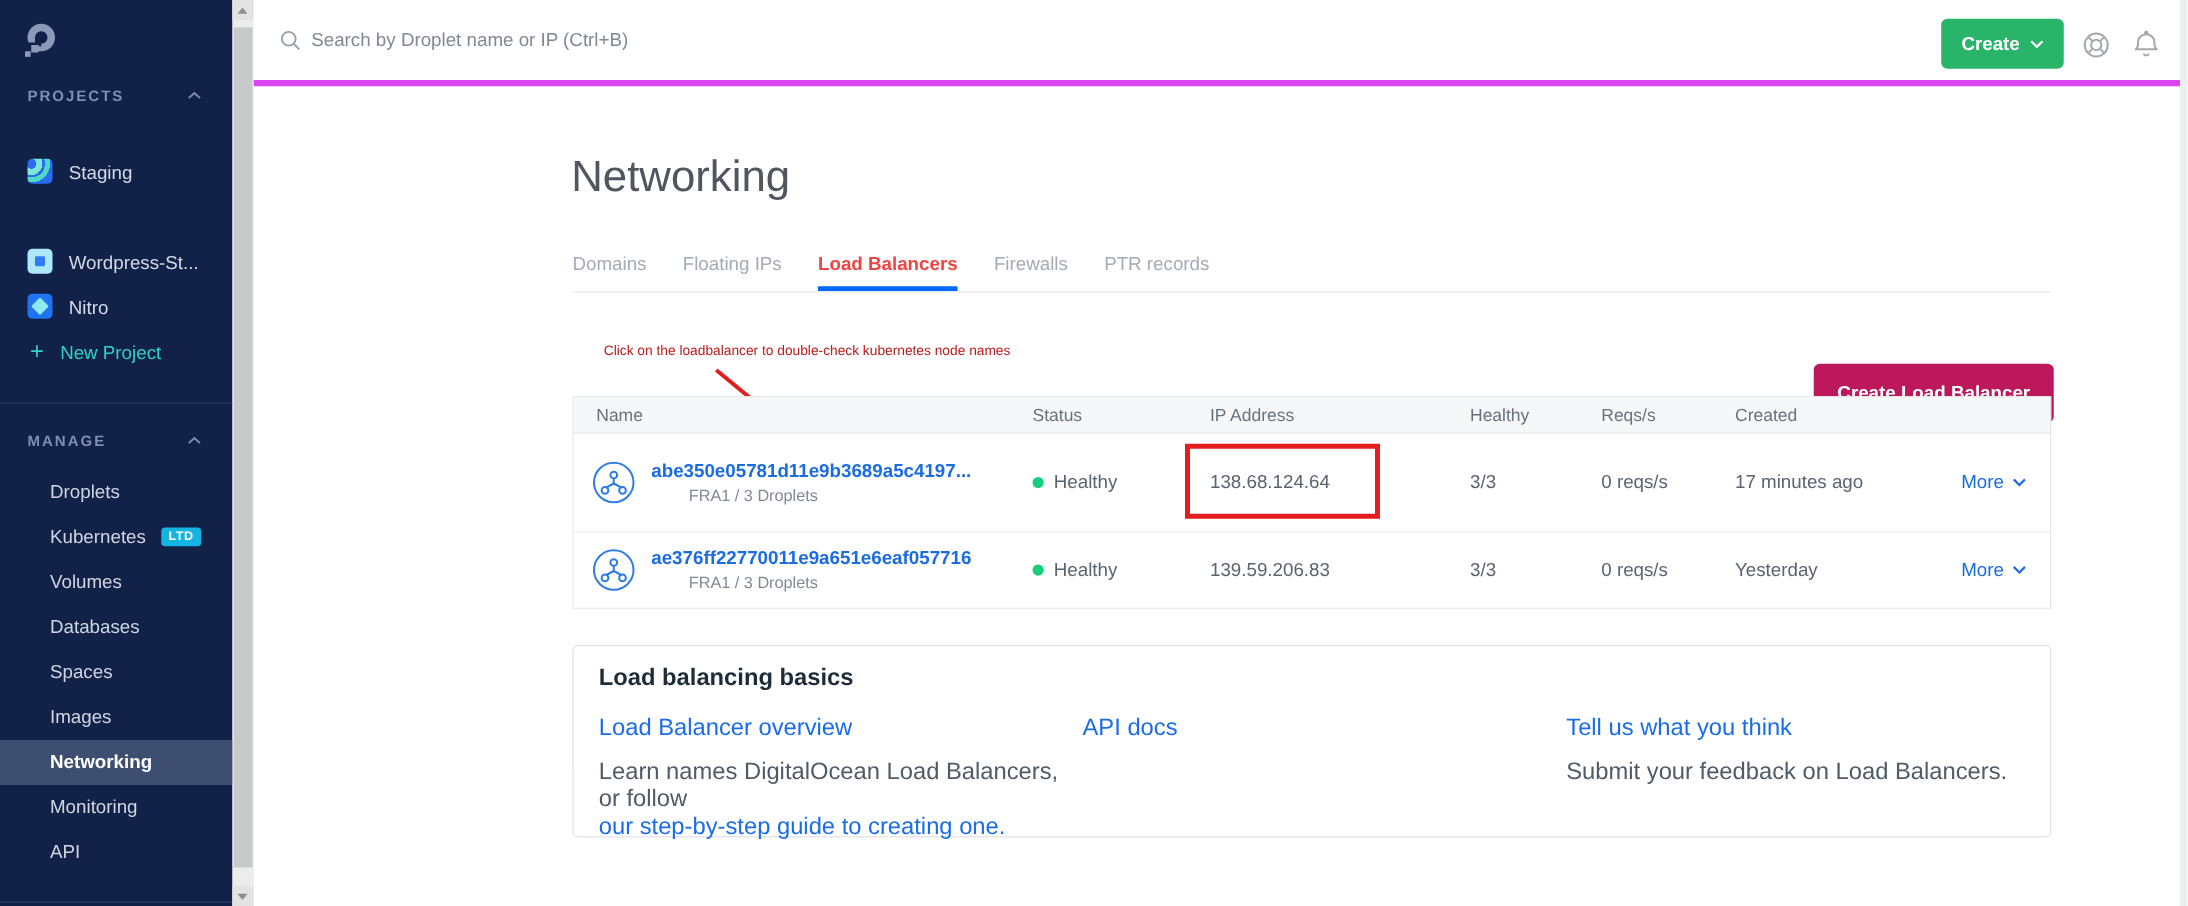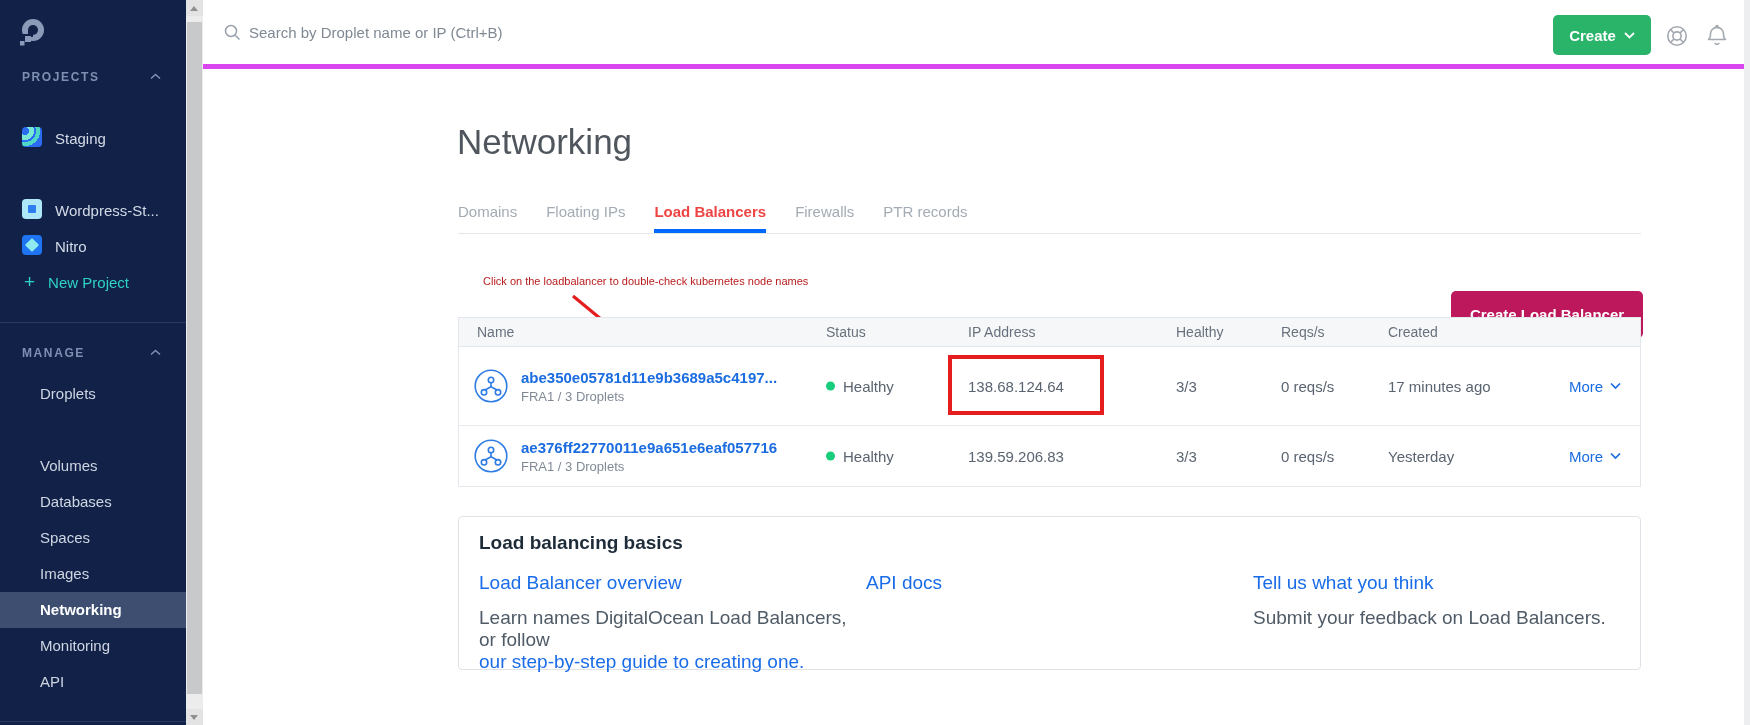--- a/index.html
+++ b/index.html
@@ -66,21 +66,21 @@
   
   .lb-table{position:absolute;left:458px;top:317px;width:1183px;background:#fff;border:1px solid #e3e6ea;box-sizing:border-box;}
   .thead{position:relative;height:28px;background:#f6f7f8;border-bottom:1px solid #e3e6ea;font-size:14px;color:#68727e;}
   .th,.cell{position:absolute;top:50%;transform:translateY(-50%);}
   .c-name{left:18px;} .c-status{left:367px;} .c-ip{left:509px;} .c-healthy{left:717px;} .c-reqs{left:822px;} .c-created{left:929px;} .c-more{left:1110px;}
   .trow{position:relative;height:78px;border-bottom:1px solid #e9ecef;background:#fff;}
   .trow.last{height:60px;border-bottom:none;}
   .lbicon{position:absolute;left:15px;top:50%;transform:translateY(-50%);width:34px;height:34px;}
   .cell.namecell{left:62px;}
   .row-name{font-size:15px;font-weight:700;color:#1a6ce0;cursor:pointer;}
-  .row-loc{font-size:13px;color:#808a96;margin-top:3px;}
+  .row-loc{font-size:13px;color:#808a96;margin-top:3px;margin-left:30px;}
   .statuswrap{display:flex;align-items:center;gap:8px;}
   .dot{width:9px;height:9px;border-radius:50%;background:#18cd7c;flex:none;}
   .val{font-size:15px;color:#5a6470;}
   .morebtn{color:#1a6ce0;font-size:15px;display:flex;align-items:center;gap:7px;cursor:pointer;}
 
   .redbox{position:absolute;left:948px;top:355px;width:148px;height:52px;border:4px solid #e41e1e;}
 
   
   .basics{position:absolute;left:458px;top:516px;width:1183px;height:154px;background:#fff;border:1px solid #dfe3e8;border-radius:4px;box-sizing:border-box;}
   .b-title{position:absolute;left:20px;top:15px;font-size:19px;font-weight:700;color:#1e2b39;}
@@ -128,20 +128,21 @@
     </div>
 
     <div class="sb-divider" style="top:322px;"></div>
 
     <div class="sb-header" style="top:346px;">MANAGE</div>
     <svg class="sb-chevron" style="top:349px;" width="11" height="7">
         <polyline points="1,5.5 5.5,1.5 10,5.5" stroke="#7e90b2" stroke-width="1.6" fill="none"></polyline>
       </svg>
 
     <div class="mg-item" style="top:376px;">Droplets</div>
+    <div class="mg-item" style="top:412px;"><span>Kubernetes</span><span class="ltd-badge">LTD</span></div>
     <div class="mg-item" style="top:448px;">Volumes</div>
     <div class="mg-item" style="top:484px;">Databases</div>
     <div class="mg-item" style="top:520px;">Spaces</div>
     <div class="mg-item" style="top:556px;">Images</div>
     <div class="mg-item active" style="top:592px;">Networking</div>
     <div class="mg-item" style="top:628px;">Monitoring</div>
     <div class="mg-item" style="top:664px;">API</div>
 
     <div class="sb-divider" style="top:721px;"></div>
   </nav>

